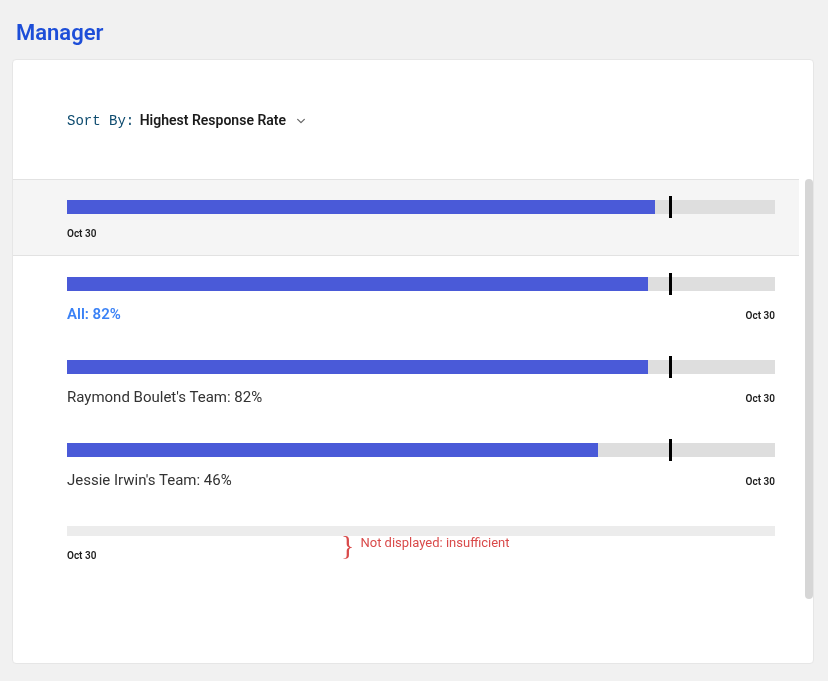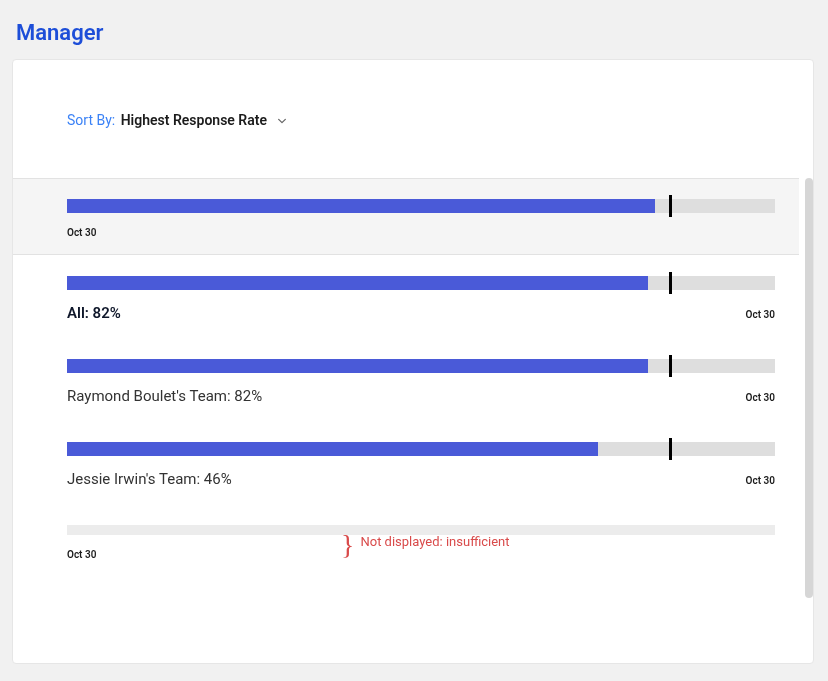--- a/index.html
+++ b/index.html
@@ -28,21 +28,22 @@
     width: 802px;
     height: 605px;
     position: relative;
     overflow: hidden;
   }
   .sort-row {
     padding: 52px 0 0 54px;
     font-size: 14px;
   }
   .sort-label {
-    color: #3b82f6;
+    color: #0c4a6e;
+    font-family: Liberation Mono, monospace;
   }
   .sort-value {
     font-weight: 600;
     color: #1b1b1b;
     margin-left: 2px;
   }
   .chev {
     display: inline-block;
     margin-left: 6px;
     vertical-align: middle;
@@ -102,21 +103,21 @@
   .text-line {
     display: flex;
     justify-content: space-between;
     align-items: baseline;
     margin-top: 14px;
   }
   .team-label {
     font-size: 15px;
     color: #333;
   }
-  .team-label.bold { font-weight: 600; color:#0f172a; }
+  .team-label.bold { font-weight: 600; color:#3b82f6; }
   .date-label {
     font-size: 10px;
     font-weight: 600;
     color: #1b1b1b;
   }
   .annotation {
     position: absolute;
     color: #d94a4a;
     font-size: 13px;
     pointer-events: none;

